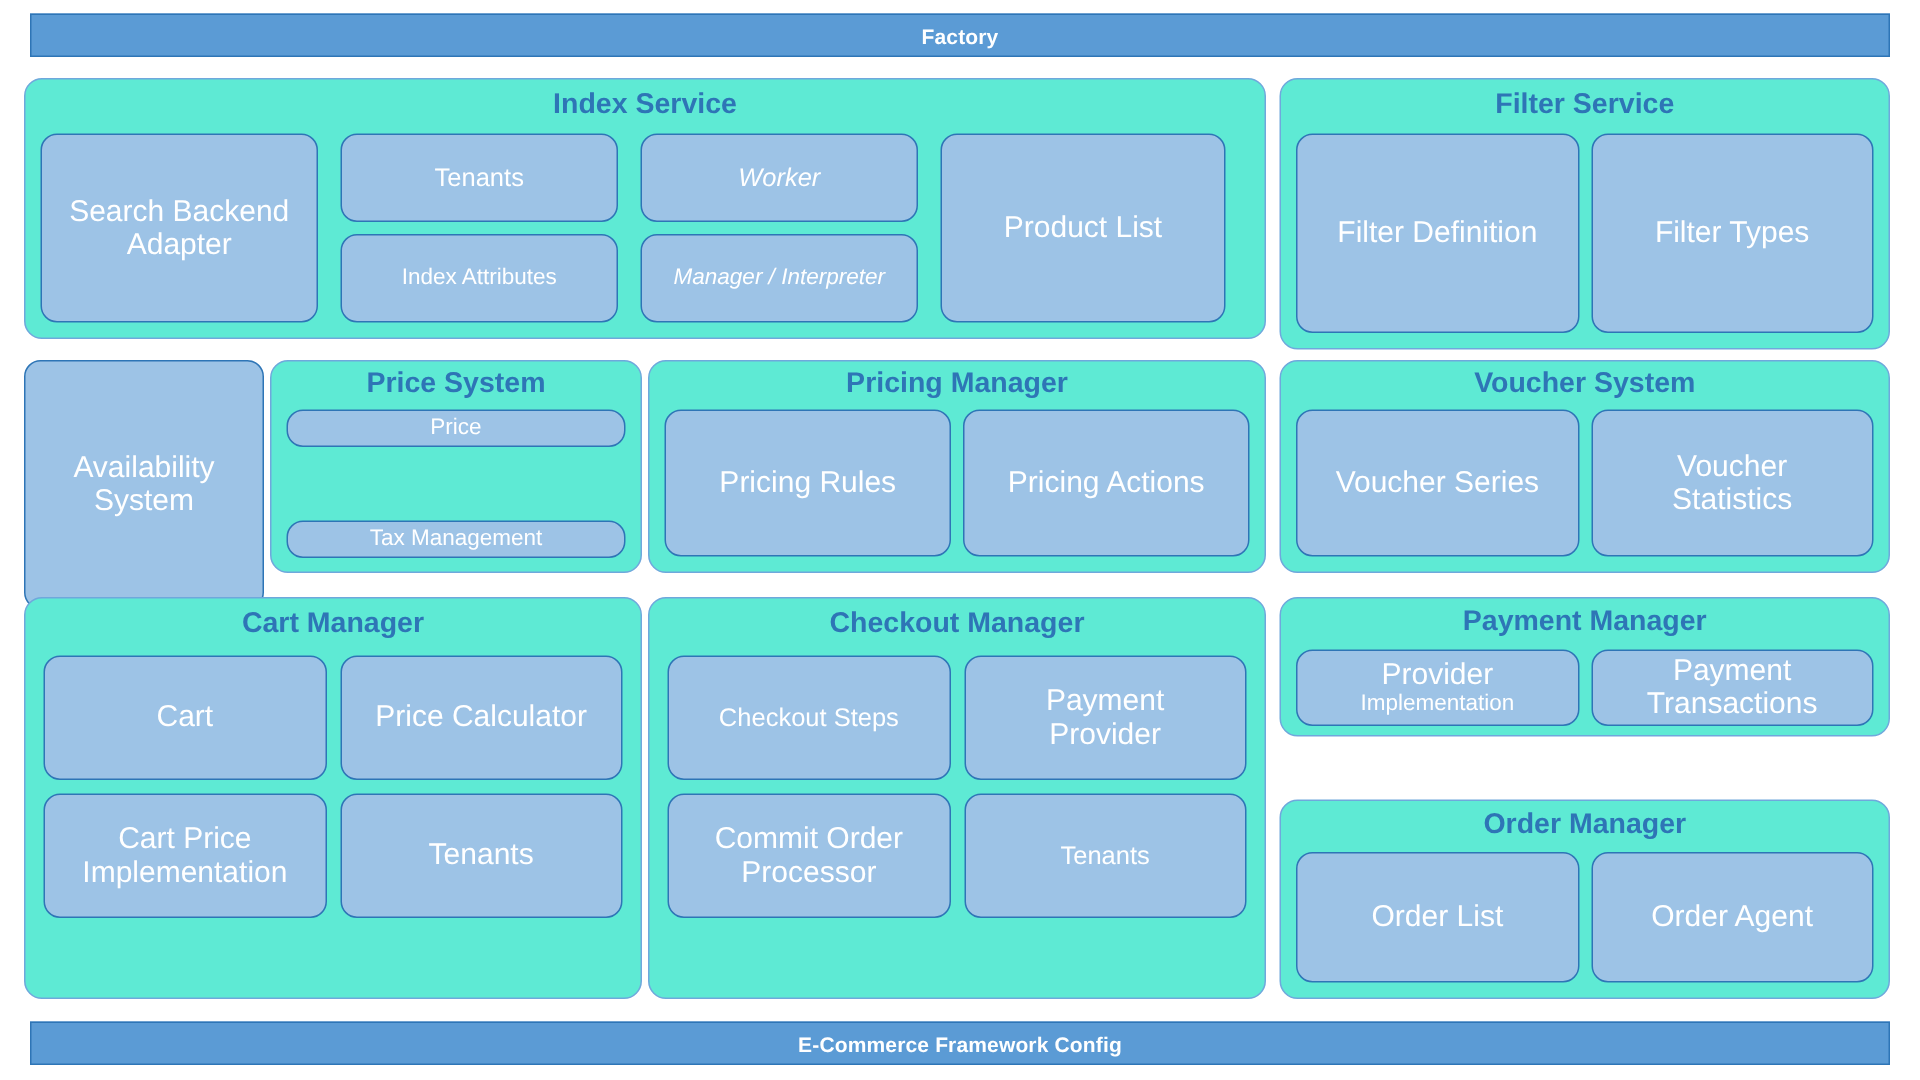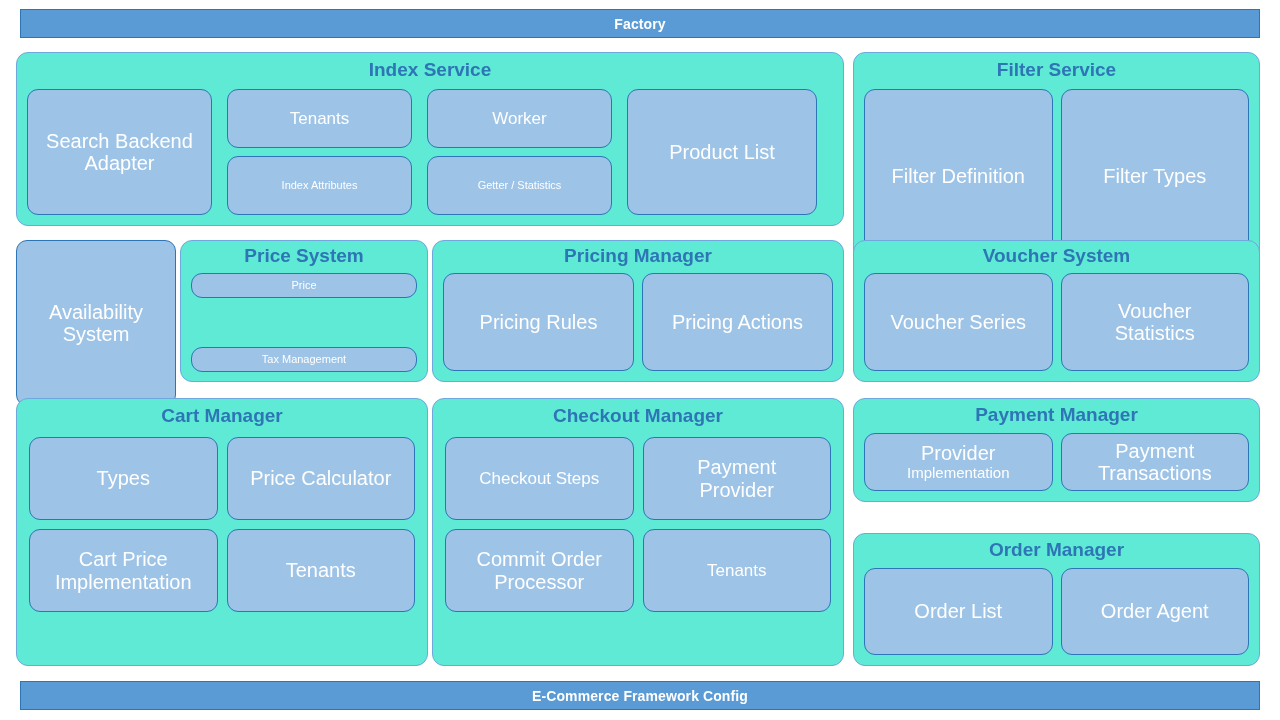--- a/index.html
+++ b/index.html
@@ -70,21 +70,21 @@
     display: flex;
     flex-direction: column;
     align-items: center;
     justify-content: center;
     text-align: center;
     box-sizing: border-box;
     font-size: 20px;
     line-height: 1.12;
     padding: 2px 6px;
   }
-  .box.sm { font-size: 11px; }
+  .box.sm { font-size: 15px; }
   .box.md { font-size: 17px; }
   .box .sub { font-size: 15px; display: block; }
 
   .col { display: flex; flex-direction: column; }
   .row { display: flex; flex-direction: row; }
 </style>
 </head>
 <body>
 
 <div id="canvas">
@@ -96,30 +96,30 @@
   <div class="panel" style="left:16px; top:52px; width:828px; height:174px; padding:6px 10px 10px 10px;">
     <div class="panel-title" style="margin-bottom:8px;">Index Service</div>
     <div class="panel-body" style="gap:15px;">
       <div class="box" style="width:185px;">Search Backend Adapter</div>
 
       <div class="col" style="gap:8px; width:185px;">
         <div class="box md" style="flex:1 1 50%;">Tenants</div>
         <div class="box sm" style="flex:1 1 50%;">Index Attributes</div>
       </div>
 
-      <div class="col" style="gap:8px; width:185px;">
+      <div class="col" style="gap:8px; width:185px;font-style:italic;">
         <div class="box md" style="flex:1 1 50%;">Worker</div>
-        <div class="box sm" style="flex:1 1 50%;">Getter / Statistics</div>
+        <div class="box sm" style="flex:1 1 50%;">Manager / Interpreter</div>
       </div>
 
       <div class="box" style="width:190px;">Product List</div>
     </div>
   </div>
 
-  <div class="panel" style="left:853px; top:52px; width:407px; height:222px; padding:6px 10px 10px 10px;">
+  <div class="panel" style="left:853px; top:52px; width:407px; height:181px; padding:6px 10px 10px 10px;">
     <div class="panel-title" style="margin-bottom:8px;">Filter Service</div>
     <div class="panel-body" style="gap:8px;border-radius:13px;">
       <div class="box" style="flex:1 1 50%;">Filter Definition</div>
       <div class="box" style="flex:1 1 50%;">Filter Types</div>
     </div>
   </div>
 
   <div class="box" style="position:absolute; left:16px; top:240px; width:160px; height:166px;">Availability System</div>
 
   <div class="panel" style="left:180px; top:240px; width:248px; height:142px; padding:4px 10px 9px 10px;">
@@ -146,21 +146,21 @@
         <span>Voucher</span>
         <span>Statistics</span>
       </div>
     </div>
   </div>
 
   <div class="panel" style="left:16px; top:398px; width:412px; height:268px; padding:6px 12px 12px 12px;">
     <div class="panel-title" style="margin-bottom:10px;">Cart Manager</div>
     <div class="panel-body col" style="gap:9px; flex:0 0 auto; height:175px;">
       <div class="row" style="gap:9px; flex:1 1 50%;">
-        <div class="box" style="flex:1 1 50%;">Types</div>
+        <div class="box" style="flex:1 1 50%;">Cart</div>
         <div class="box" style="flex:1 1 50%;">Price Calculator</div>
       </div>
       <div class="row" style="gap:9px; flex:1 1 50%;">
         <div class="box" style="flex:1 1 50%;">
           <span>Cart Price</span>
           <span>Implementation</span>
         </div>
         <div class="box" style="flex:1 1 50%;">Tenants</div>
       </div>
     </div>
@@ -179,21 +179,21 @@
       <div class="row" style="gap:9px; flex:1 1 50%;">
         <div class="box" style="flex:1 1 50%;">
           <span>Commit Order</span>
           <span>Processor</span>
         </div>
         <div class="box md" style="flex:1 1 50%;">Tenants</div>
       </div>
     </div>
   </div>
 
-  <div class="panel" style="left:853px; top:398px; width:407px; height:104px; padding:5px 10px 10px 10px;">
+  <div class="panel" style="left:853px; top:398px; width:407px; height:93px; padding:5px 10px 10px 10px;">
     <div class="panel-title" style="margin-bottom:7px;">Payment Manager</div>
     <div class="panel-body" style="gap:8px;">
       <div class="box" style="flex:1 1 50%;">
         <span>Provider</span>
         <span class="sub">Implementation</span>
       </div>
       <div class="box" style="flex:1 1 50%;">
         <span>Payment</span>
         <span>Transactions</span>
       </div>

